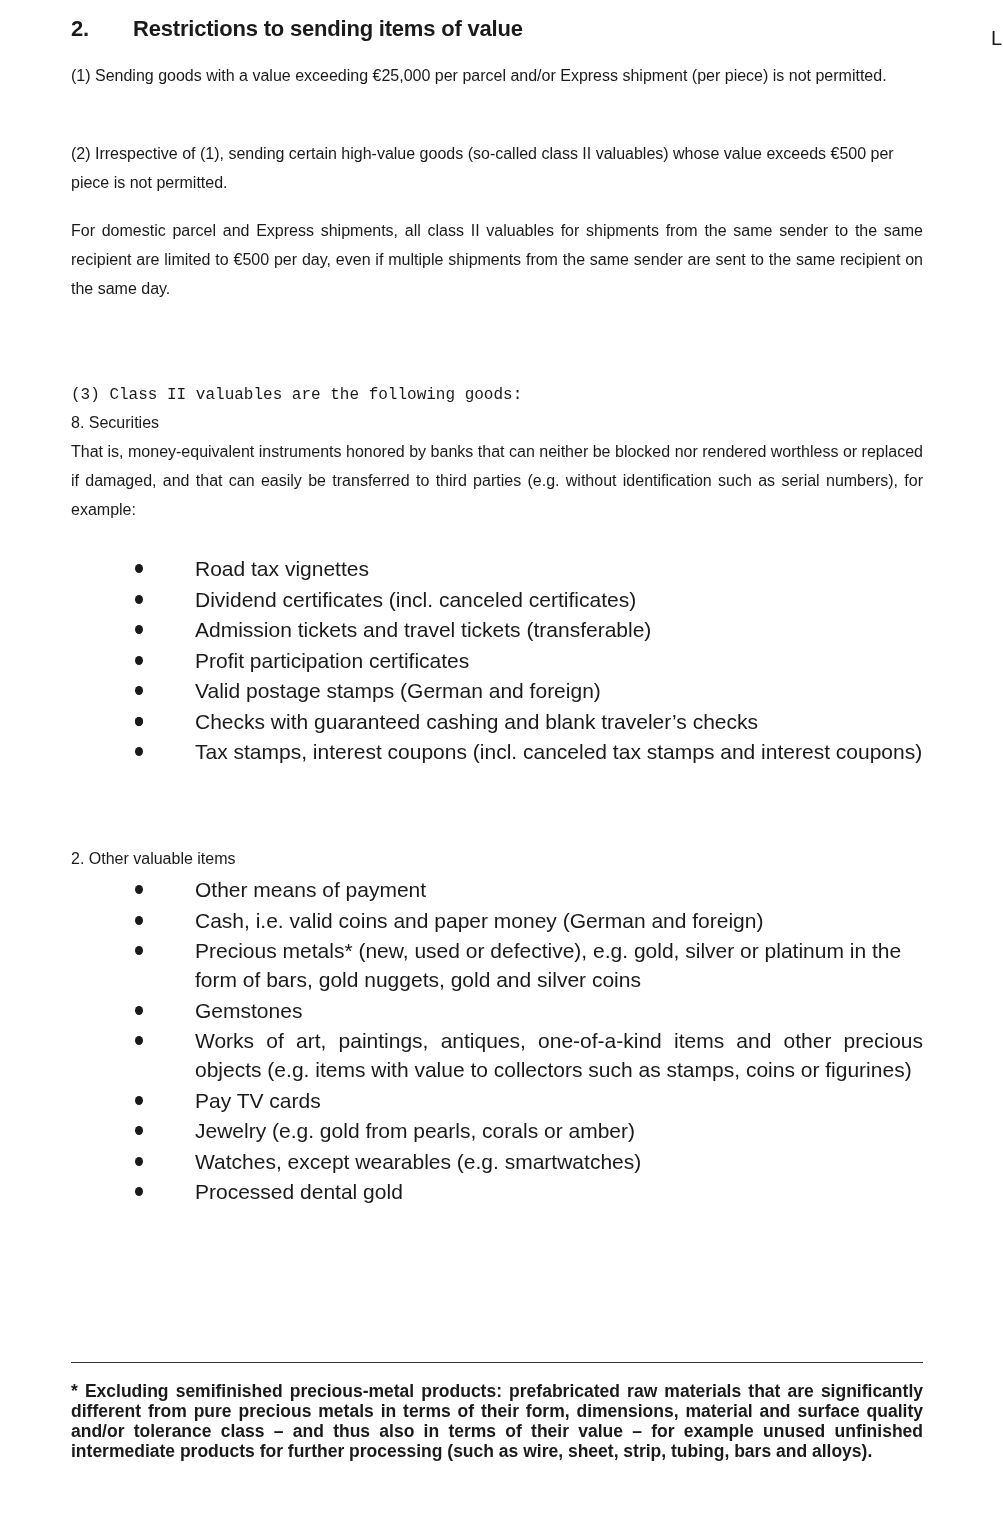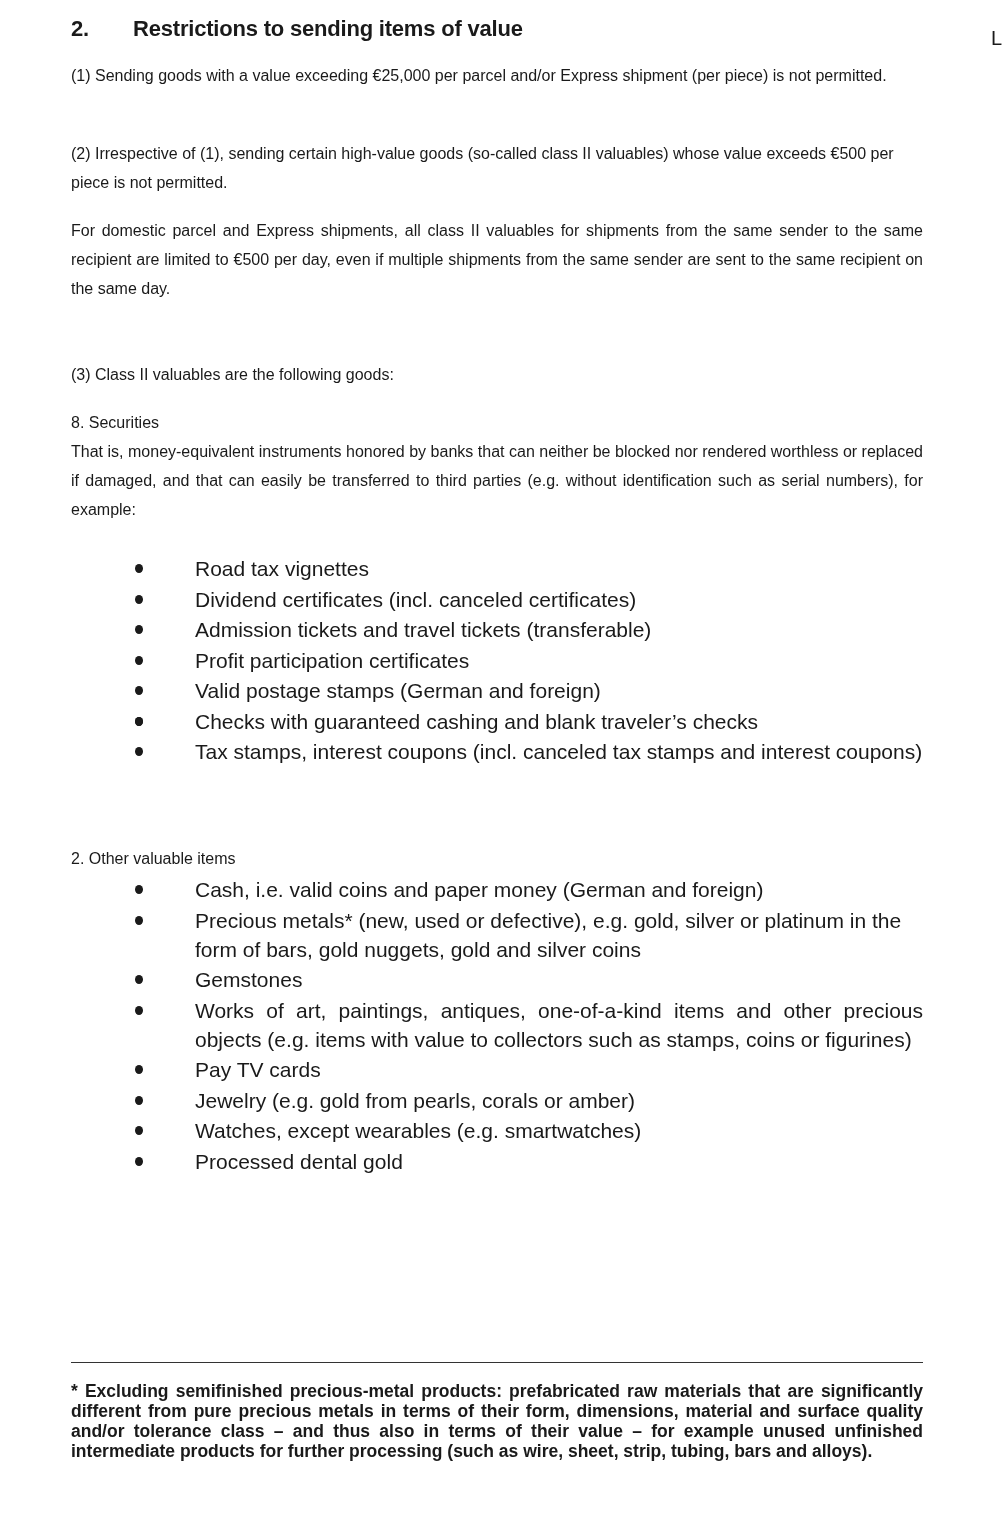--- a/index.html
+++ b/index.html
@@ -50,39 +50,40 @@
 
 <div class="page">
 
   <div class="heading">
     <span class="num">2.</span><span>Restrictions to sending items of value</span>
   </div>
 
   <p class="para" style="top:61px;">(1) Sending goods with a value exceeding €25,000 per parcel and/or Express shipment (per piece) is not permitted.</p>
   <p class="para" style="top:139px;">(2) Irrespective of (1), sending certain high-value goods (so-called class II valuables) whose value exceeds €500 per piece is not permitted.</p>
   <p class="para justify" style="top:216px;">For domestic parcel and Express shipments, all class II valuables for shipments from the same sender to the same recipient are limited to €500 per day, even if multiple shipments from the same sender are sent to the same recipient on the same day.</p>
-  <p class="para" style="top:360px;">(3) Class II valuables are the following goods:</p>
+  <p class="para" style="top:381px;font-family:Liberation Mono, monospace;">(3) Class II valuables are the following goods:</p>
 
   <p class="para" style="top:408px;">8. Securities</p>
   <p class="para justify" style="top:437px;">That is, money-equivalent instruments honored by banks that can neither be blocked nor rendered worthless or replaced if damaged, and that can easily be transferred to third parties (e.g. without identification such as serial numbers), for example:</p>
 
   <ul class="bullets" style="top:554px;">
     <li><span class="dot"></span><span>Road tax vignettes</span></li>
     <li><span class="dot"></span><span>Dividend certificates (incl. canceled certificates)</span></li>
     <li><span class="dot"></span><span>Admission tickets and travel tickets (transferable)</span></li>
     <li><span class="dot"></span><span>Profit participation certificates</span></li>
     <li><span class="dot"></span><span>Valid postage stamps (German and foreign)</span></li>
     <li><span class="dot"></span></li>
     <li><span class="dot"></span><span>Checks with guaranteed cashing and blank traveler’s checks</span></li>
     <li><span class="dot"></span><span>Tax stamps, interest coupons (incl. canceled tax stamps and interest coupons)</span></li>
   </ul>
 
   <p class="para" style="top:844px;">2. Other valuable items</p>
 
   <ul class="bullets" style="top:875px;">
+    <li><span class="dot"></span><span>Other means of payment</span></li>
     <li><span class="dot"></span><span>Cash, i.e. valid coins and paper money (German and foreign)</span></li>
     <li><span class="dot"></span><span>Precious metals* (new, used or defective), e.g. gold, silver or platinum in the form of bars, gold nuggets, gold and silver coins</span></li>
     <li><span class="dot"></span><span>Gemstones</span></li>
     <li class="justify"><span class="dot"></span><span>Works of art, paintings, antiques, one-of-a-kind items and other precious objects (e.g. items with value to collectors such as stamps, coins or figurines)</span></li>
     <li><span class="dot"></span><span>Pay TV cards</span></li>
     <li><span class="dot"></span><span>Jewelry (e.g. gold from pearls, corals or amber)</span></li>
     <li><span class="dot"></span><span>Watches, except wearables (e.g. smartwatches)</span></li>
     <li><span class="dot"></span><span>Processed dental gold</span></li>
   </ul>
 </div>

